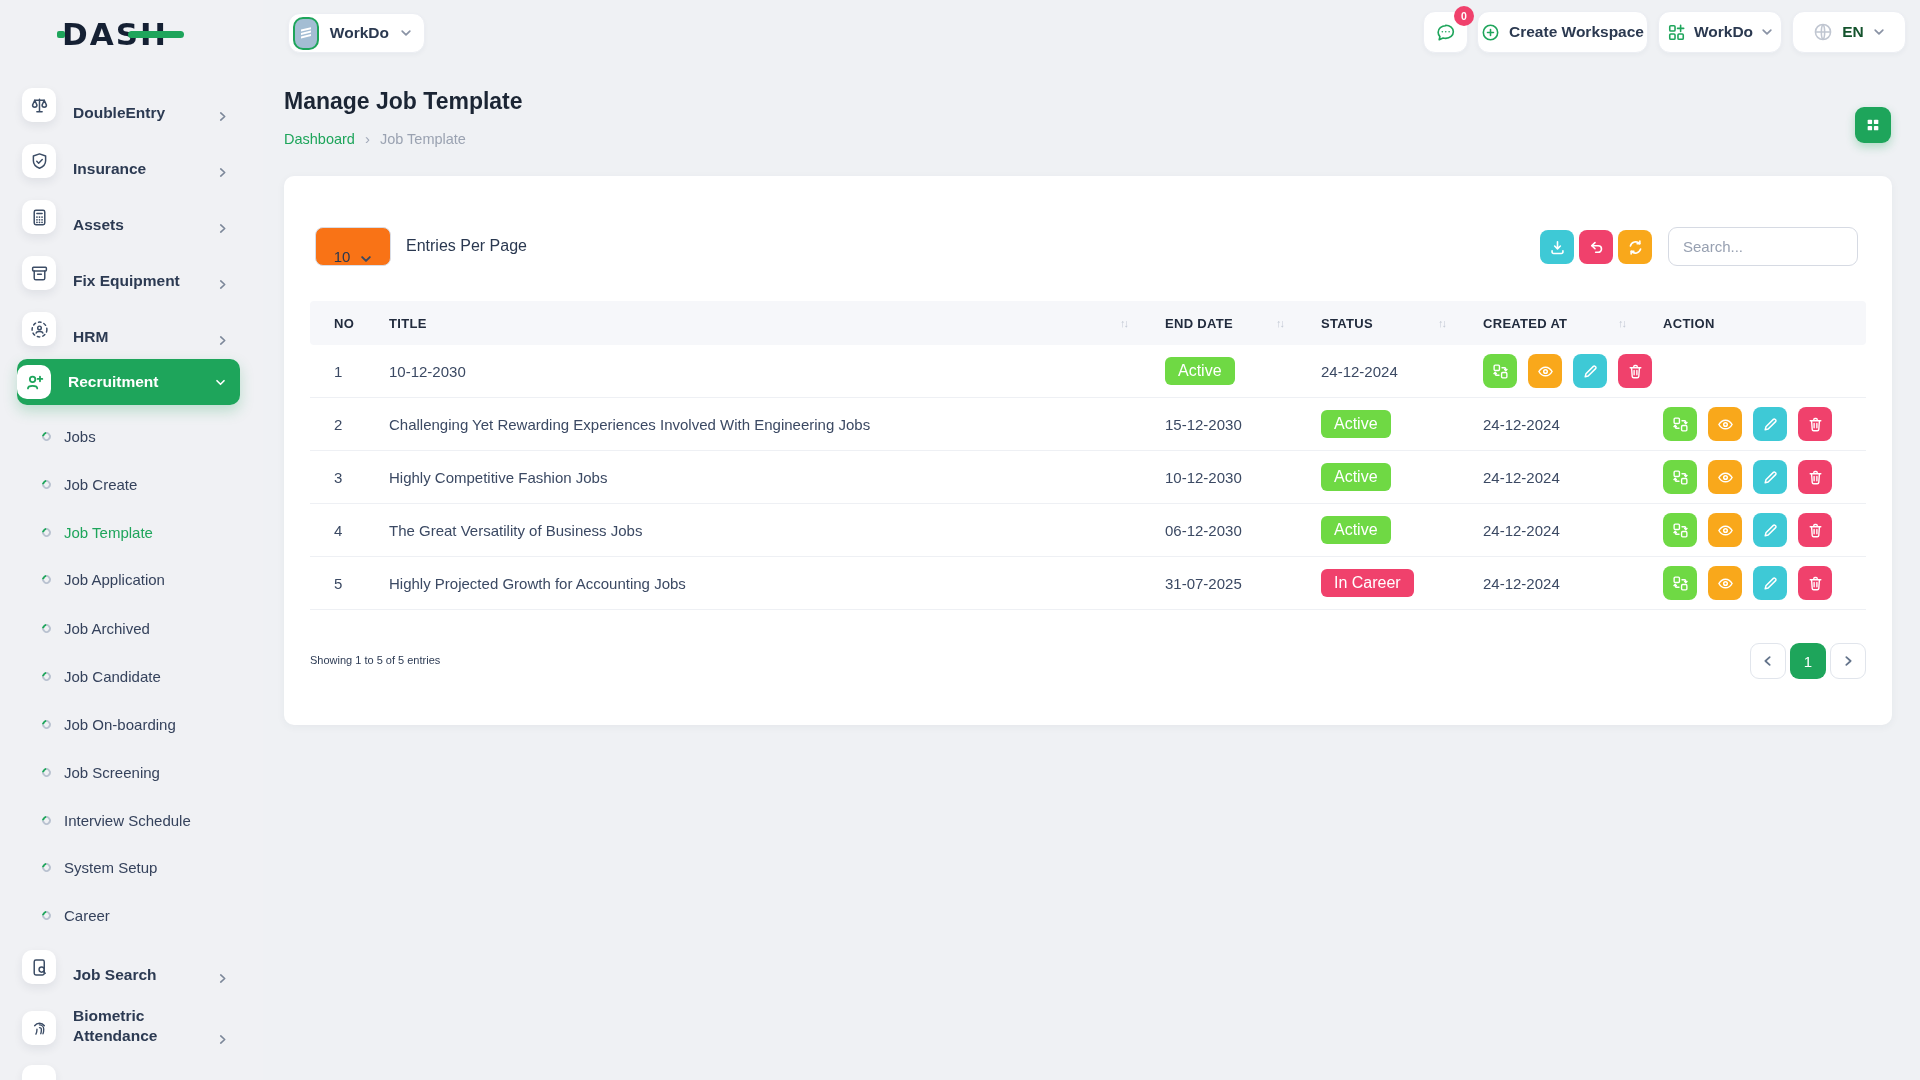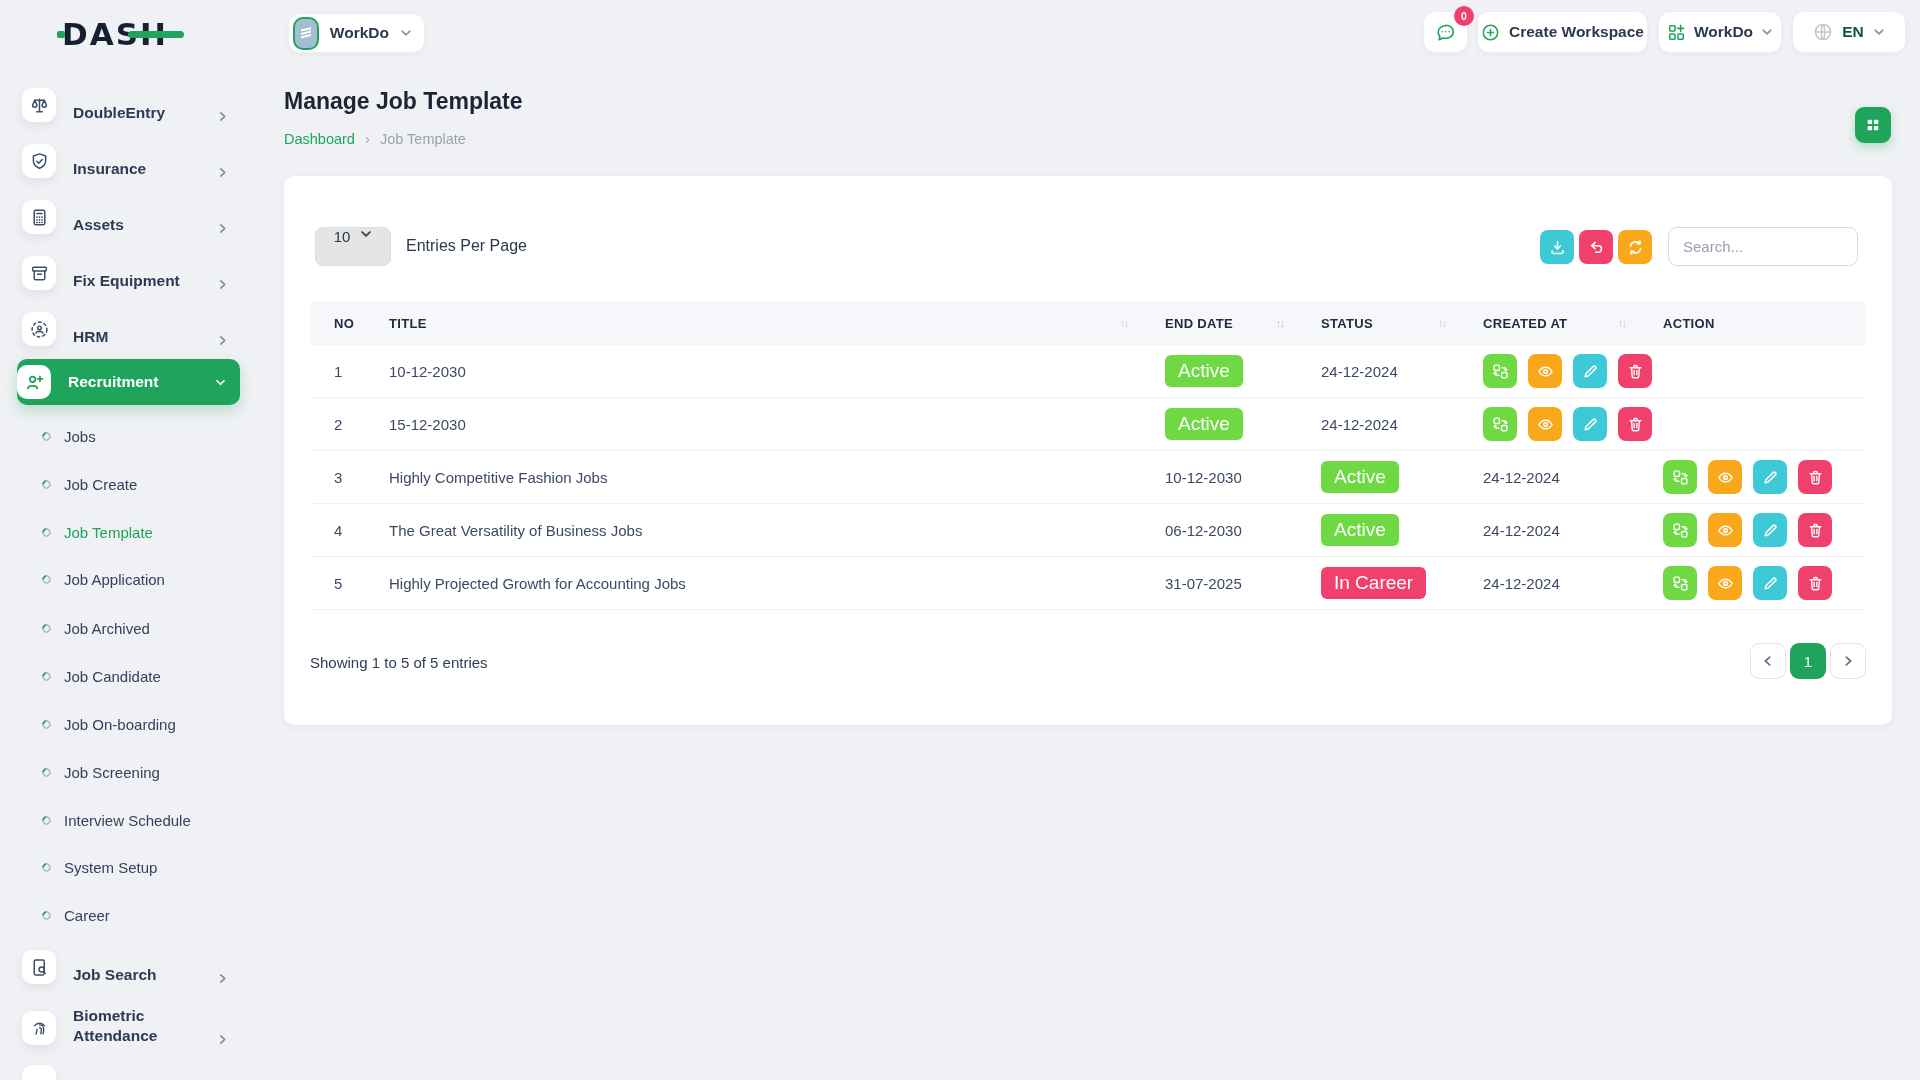--- a/index.html
+++ b/index.html
@@ -51,51 +51,51 @@
   .page-title{position:absolute;left:284px;top:88px;font-size:23px;font-weight:700;color:#1b2534}
   .breadcrumb{position:absolute;left:284px;top:130px;display:flex;align-items:center;gap:10px;font-size:14.5px}
   .crumb-link{color:#1ea55b;cursor:pointer}
   .crumb-sep{color:#a0a8b8;font-size:15px}
   .crumb-current{color:#9aa2b1}
   .grid-btn{position:absolute;left:1855px;top:107px;width:36px;height:36px;border-radius:9px;background:#1ea55b;display:flex;align-items:center;justify-content:center;cursor:pointer;box-shadow:0 4px 10px rgba(30,165,91,.3)}
 
   
   .card{position:absolute;left:284px;top:176px;width:1608px;height:549px;background:#fff;border-radius:10px;box-shadow:0 2px 8px rgba(40,50,80,.05)}
 
-  .epp-select{position:absolute;left:31px;top:51px;width:76px;height:39px;border:1px solid #d9dde6;border-radius:8px;display:flex;align-items:flex-start;justify-content:center;gap:10px;cursor:pointer;background:#e5e5e5}
+  .epp-select{position:absolute;left:31px;top:51px;width:76px;height:39px;border:1px solid #d9dde6;border-radius:8px;display:flex;align-items:flex-end;justify-content:center;gap:10px;cursor:pointer;background:#f97316}
   .epp-value{font-size:15px;color:#2a3850}
   .epp-label{position:absolute;left:122px;top:61px;font-size:16px;color:#2a3850}
 
   .tool-btn{position:absolute;top:54px;width:34px;height:34px;border-radius:8px;display:flex;align-items:center;justify-content:center;cursor:pointer}
   .tool-export{left:1256px;background:#3ec9d6}
   .tool-undo{left:1295px;background:#f0416c}
   .tool-refresh{left:1334px;background:#f9a81b}
 
   .search-input{position:absolute;left:1384px;top:51px;width:190px;height:39px;border:1px solid #d6dae3;border-radius:9px;padding:0 14px;font-size:15px;color:#39465e;outline:none;background:#fff;font-family:inherit}
   .search-input::placeholder{color:#97a0b1}
 
   
   .tbl{position:absolute;left:26px;top:125px;width:1556px}
   .tbl-row{display:grid;grid-template-columns:79px 776px 156px 162px 180px 1fr;align-items:center}
   .tbl-head{height:44px;background:#f6f7fa;border-radius:4px}
   .th{font-size:13px;font-weight:700;color:#222c3e;letter-spacing:.3px;display:flex;align-items:center}
   .th:first-child,.td:first-child{padding-left:24px}
   .th.sortable::after{content:"\2191\2193";margin-left:auto;margin-right:38px;font-size:11px;letter-spacing:-2px;color:#c3c9d4;font-weight:400}
   .tr{height:53px;border-bottom:1px solid #eef0f4}
   .td{font-size:15px;color:#3b4963}
-  .badge{display:inline-block;min-width:62px;text-align:center;padding:5px 13px;border-radius:6px;background:#6fd944;color:#fff;font-size:19px}
+  .badge{display:inline-block;min-width:62px;text-align:center;padding:5px 13px;border-radius:6px;background:#6fd944;color:#fff;font-size:16px}
   .badge-danger{background:#f0416c}
   .actions{display:flex;gap:11px}
   .act-btn{width:34px;height:34px;border-radius:8px;display:flex;align-items:center;justify-content:center;cursor:pointer}
   .act-convert{background:#6fd944}
   .act-view{background:#f9a81b}
   .act-edit{background:#3ec9d6}
   .act-delete{background:#f0416c}
 
-  .summary{position:absolute;left:26px;top:478px;font-size:15px;color:#2e3c55}
+  .summary{position:absolute;left:26px;top:478px;font-size:11px;color:#2e3c55}
   .page-btn{position:absolute;top:467px;width:36px;height:36px;border-radius:9px;background:#fff;border:1px solid #e1e5ec;display:flex;align-items:center;justify-content:center;cursor:pointer}
   .page-prev{left:1466px}
   .page-next{left:1546px}
   .page-current{left:1506px;background:#1ea55b;border:none;color:#fff;font-size:15px}
 </style>
 </head>
 <body>
 
 <div class="sidebar">
   <div class="logo">
@@ -448,20 +448,21 @@
               <path d="M3 4.5h10M6.4 4.5V3.3a1 1 0 0 1 1-1h1.2a1 1 0 0 1 1 1v1.2"></path>
               <path d="M4.3 4.5l.6 8.1a1.4 1.4 0 0 0 1.4 1.3h3.4a1.4 1.4 0 0 0 1.4-1.3l.6-8.1"></path>
               <path d="M6.7 7v4M9.3 7v4"></path>
             </svg>
           </span>
       </div>
     </div>
 
     <div class="tbl-row tr">
       <div class="td">2</div>
+      <div class="td">Challenging Yet Rewarding Experiences Involved With Engineering Jobs</div>
       <div class="td">15-12-2030</div>
       <div class="td"><span class="badge">Active</span></div>
       <div class="td">24-12-2024</div>
       <div class="td actions">
         <span class="act-btn act-convert">
             <svg width="17" height="17" viewBox="0 0 16 16" fill="none" stroke="#ffffff" stroke-width="1.3" stroke-linecap="round" stroke-linejoin="round">
               <rect x="2" y="2" width="5" height="5" rx="1"></rect>
               <rect x="9" y="9" width="5" height="5" rx="1"></rect>
               <path d="M9.4 4.5h2.4a1.2 1.2 0 0 1 1.2 1.2v1.5m-1.2-1.2 1.2 1.2 1.2-1.2"></path>
               <path d="M6.6 11.5H4.2A1.2 1.2 0 0 1 3 10.3V8.8m-1.2 1.2L3 8.8l1.2 1.2"></path>

